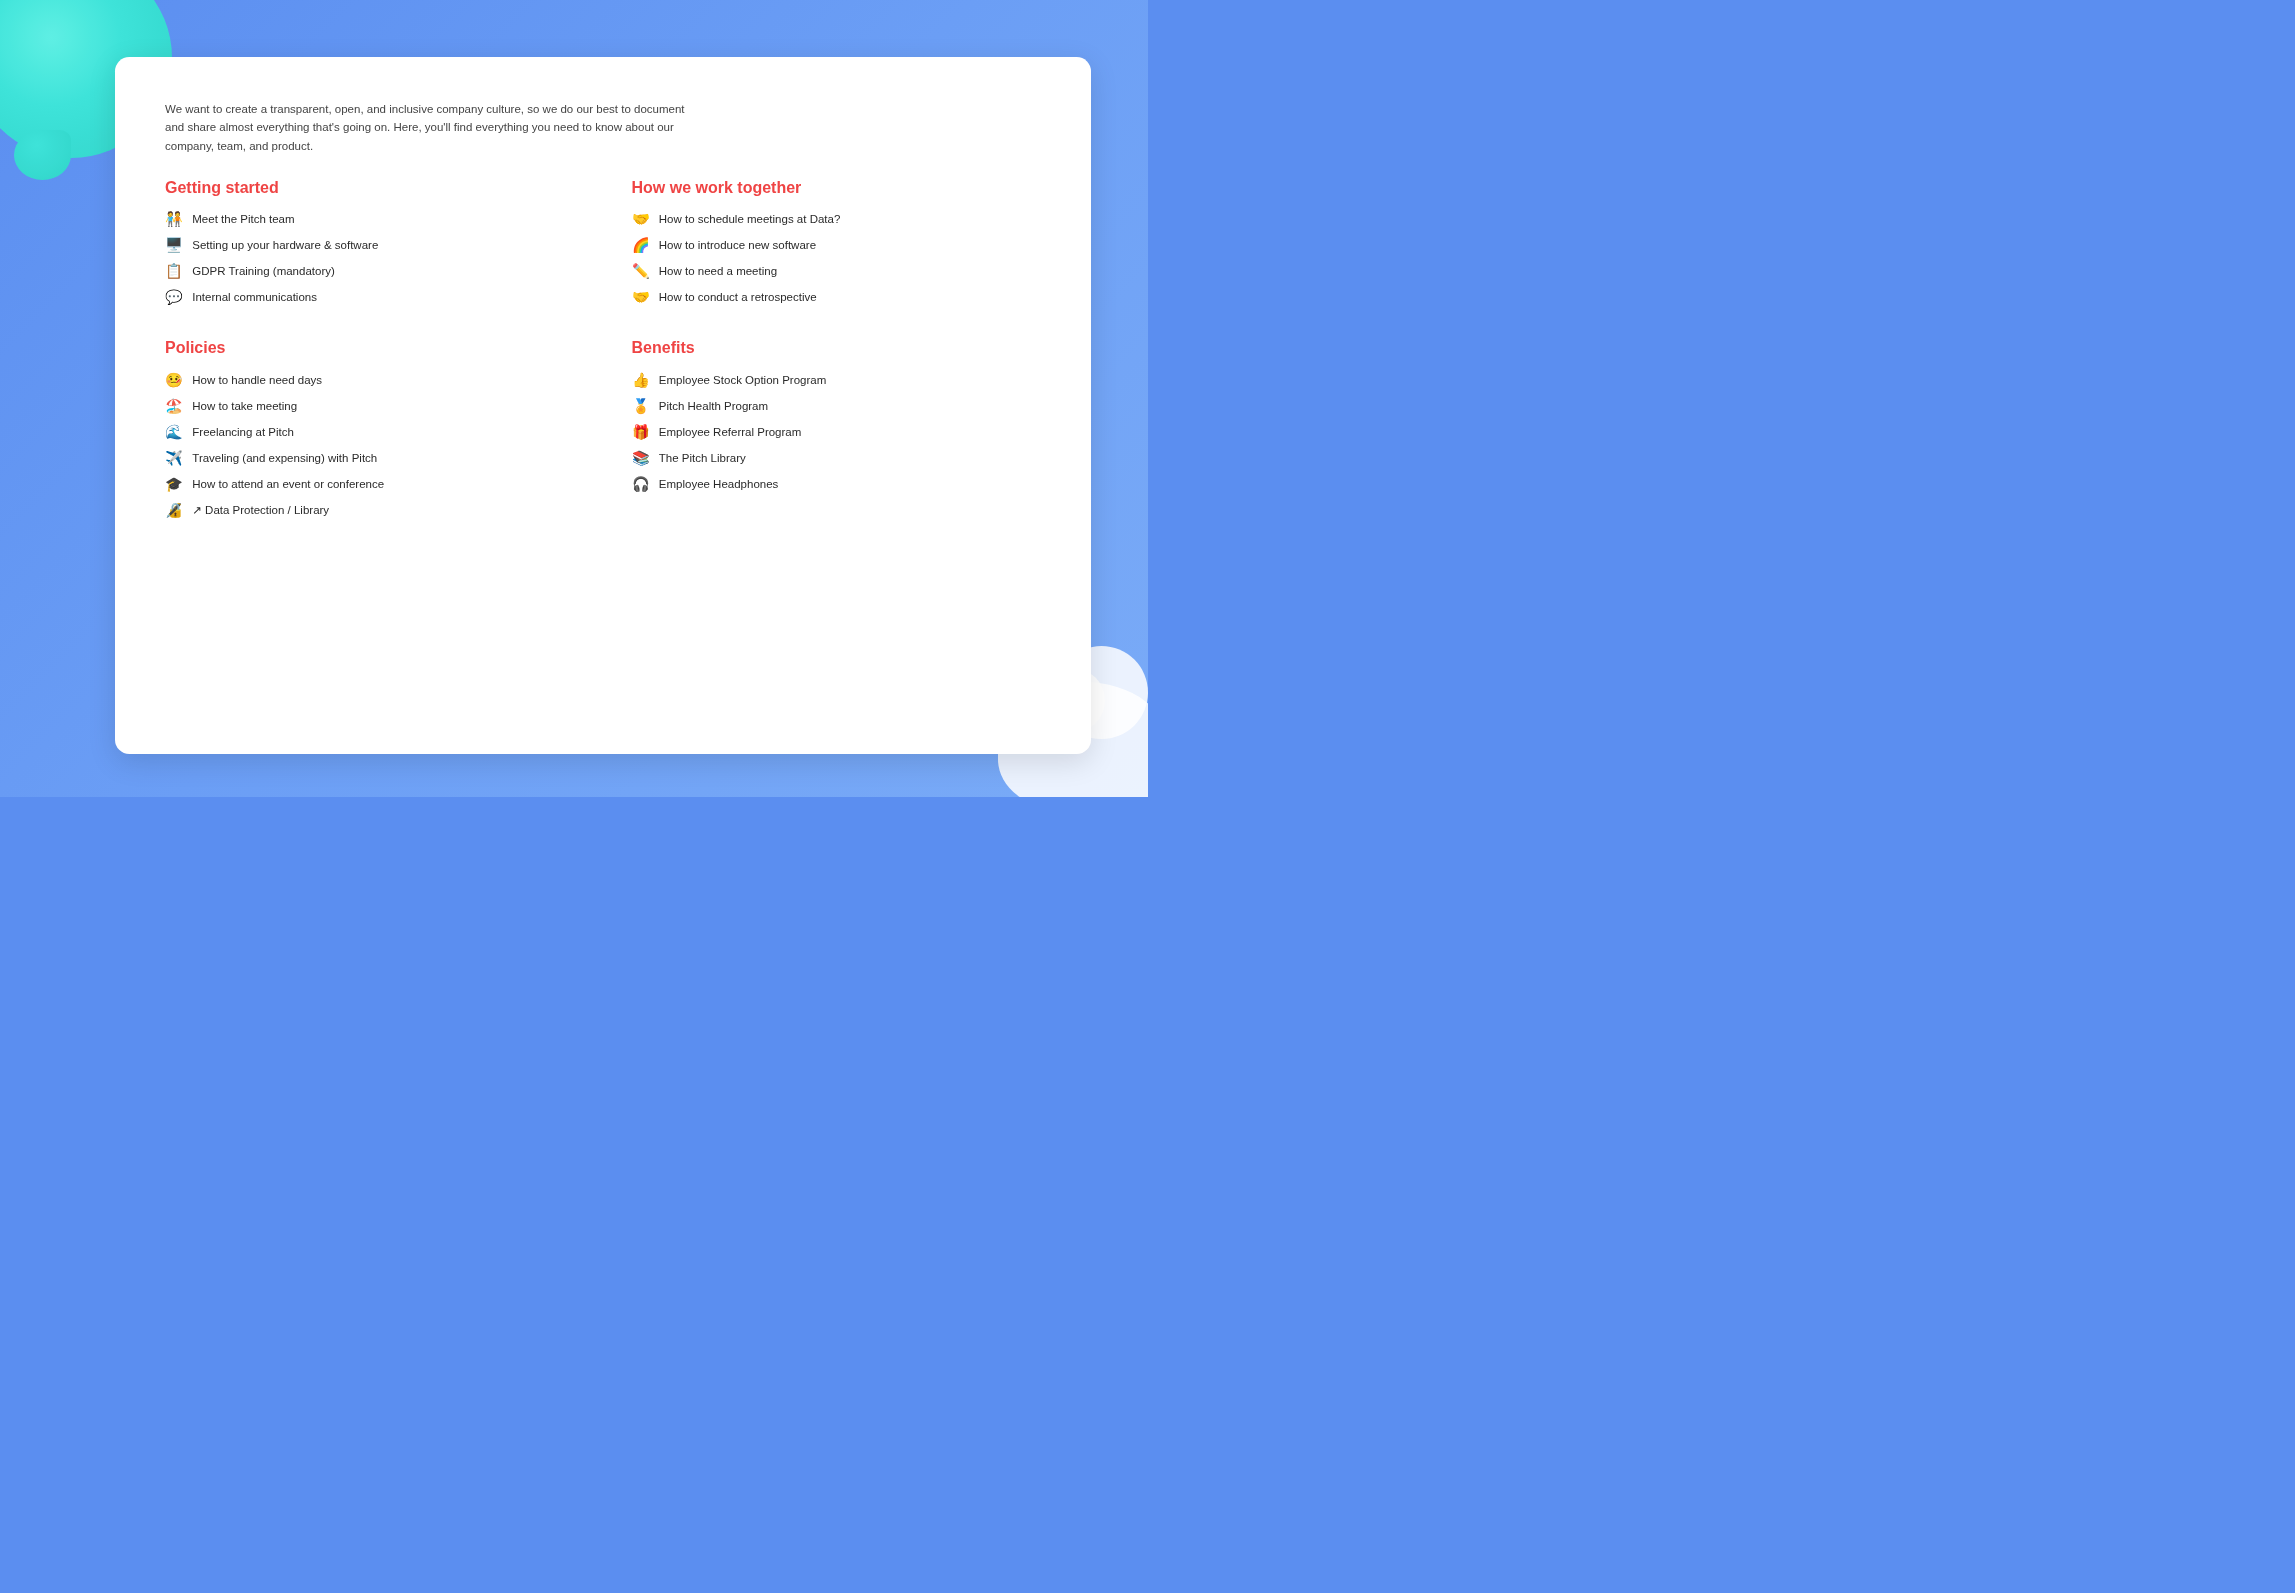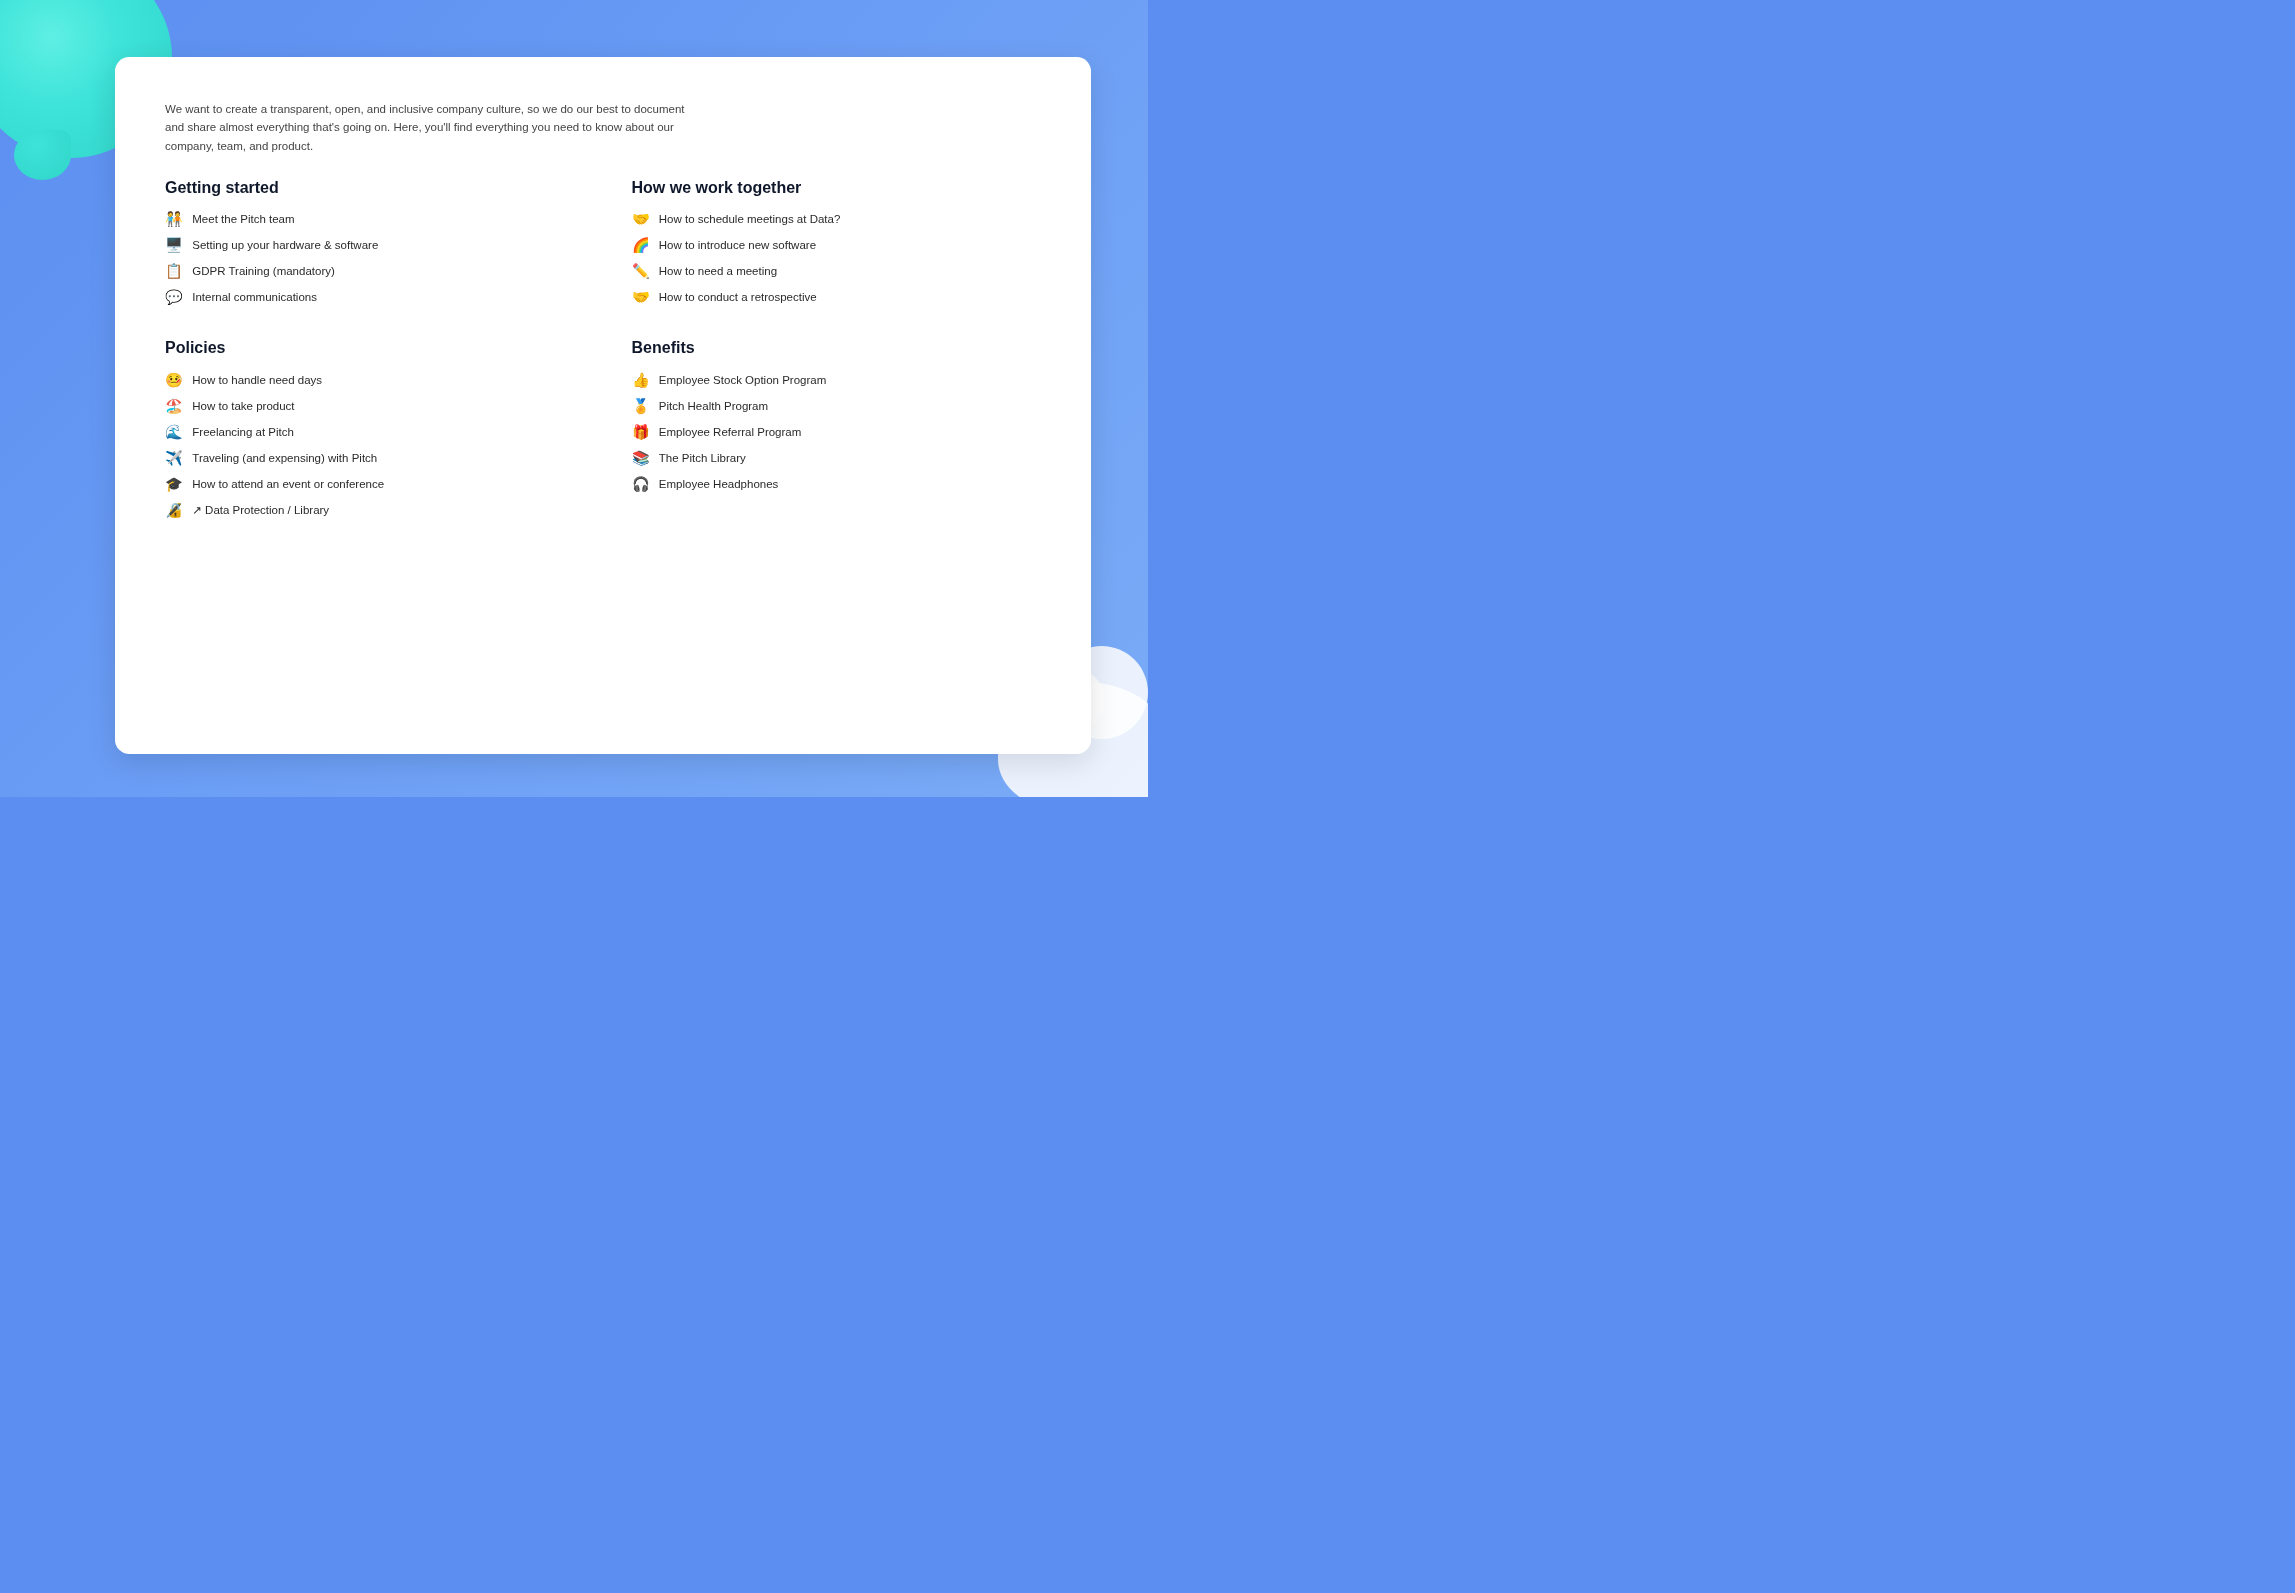--- a/index.html
+++ b/index.html
@@ -111,21 +111,21 @@
 
     .sections-grid {
       display: grid;
       grid-template-columns: 1fr 1fr;
       gap: 34px 57px;
     }
 
     .section-title {
       font-size: 16px;
       font-weight: 700;
-      color: #0f172a;
+      color: #ef4444;
       margin-bottom: 14.3px;
     }
 
     .section-list {
       list-style: none;
       display: flex;
       flex-direction: column;
       gap: 10px;
     }
 
@@ -204,21 +204,21 @@
       </div>
       <div>
         <h2 class="section-title">Policies</h2>
         <ul class="section-list">
           <li>
             <span class="emoji">🤒</span>
             <span>How to handle need days</span>
           </li>
           <li>
             <span class="emoji">🏖️</span>
-            <span>How to take product</span>
+            <span>How to take meeting</span>
           </li>
           <li>
             <span class="emoji">🌊</span>
             <span>Freelancing at Pitch</span>
           </li>
           <li>
             <span class="emoji">✈️</span>
             <span>Traveling (and expensing) with Pitch</span>
           </li>
           <li>

